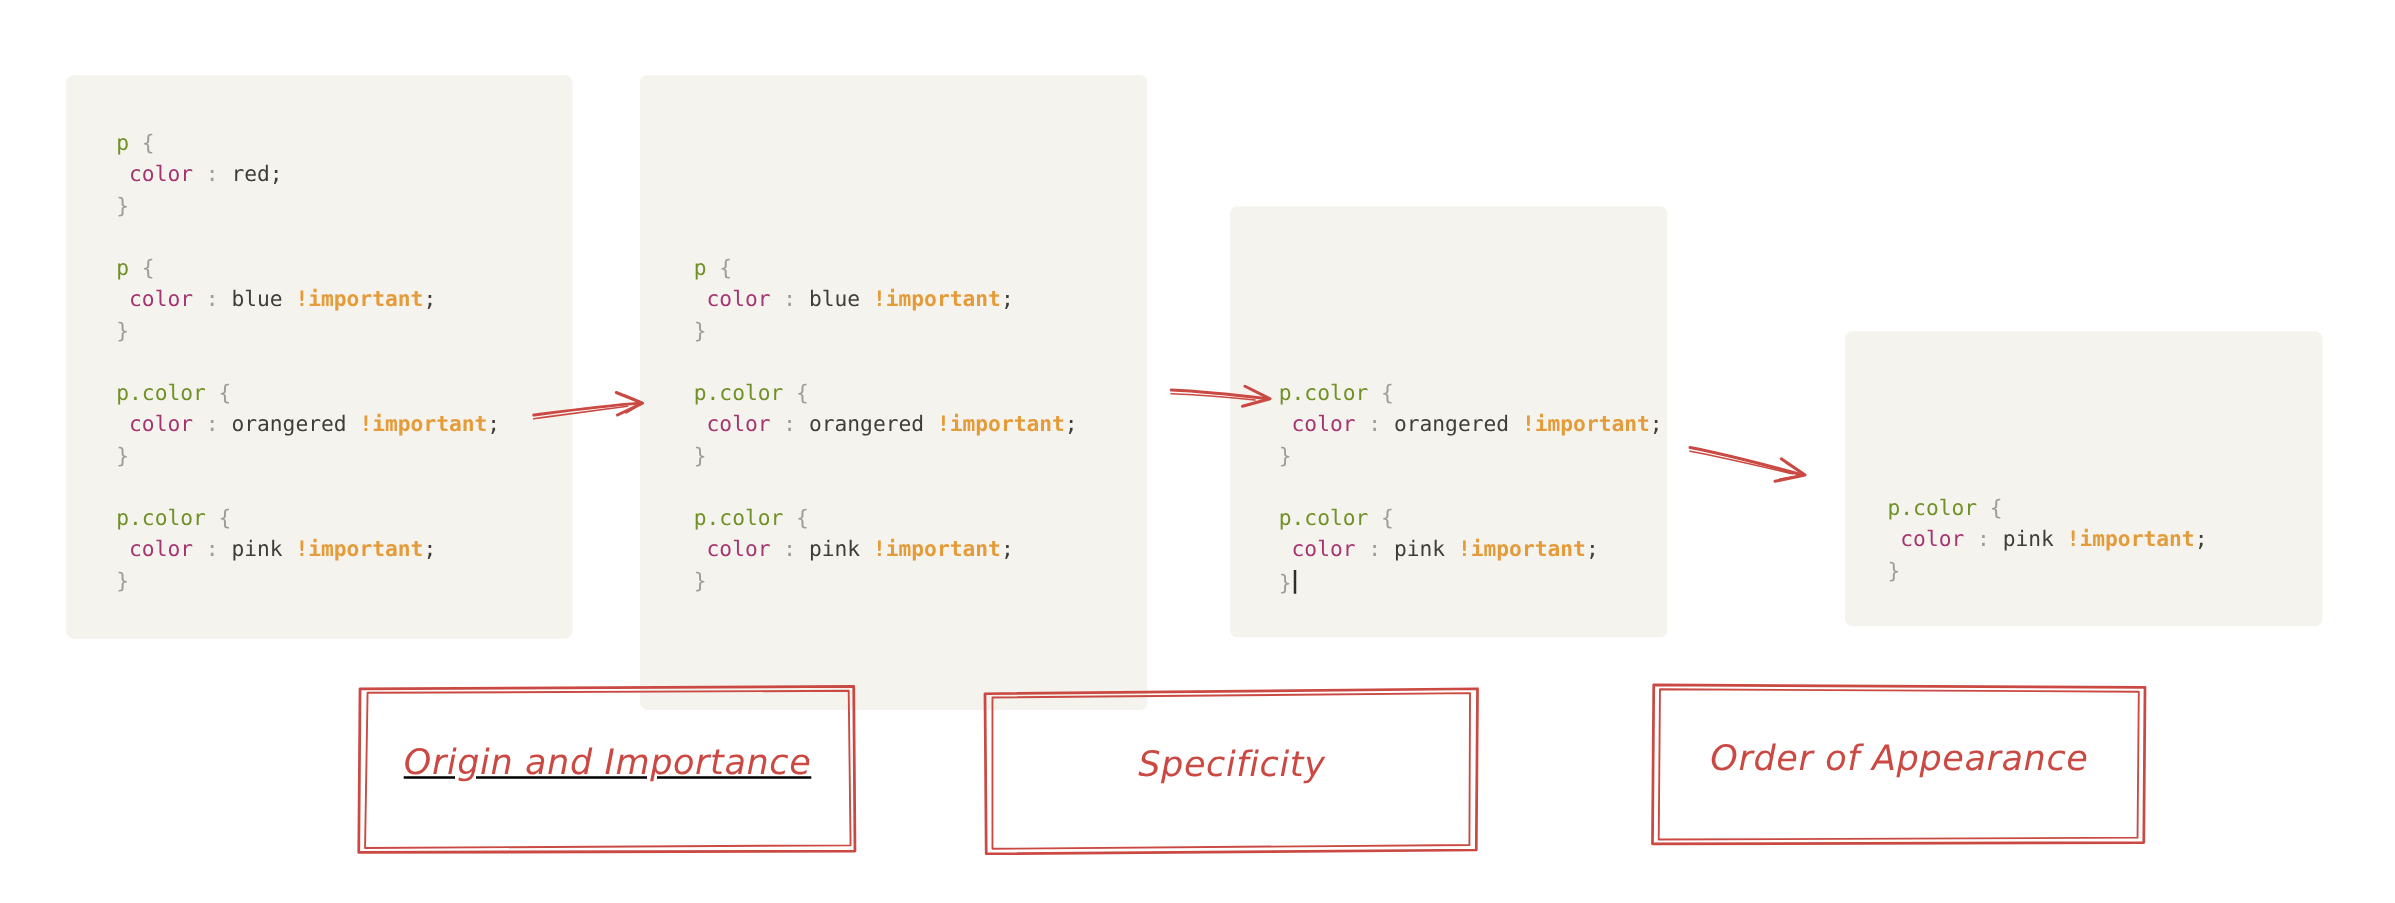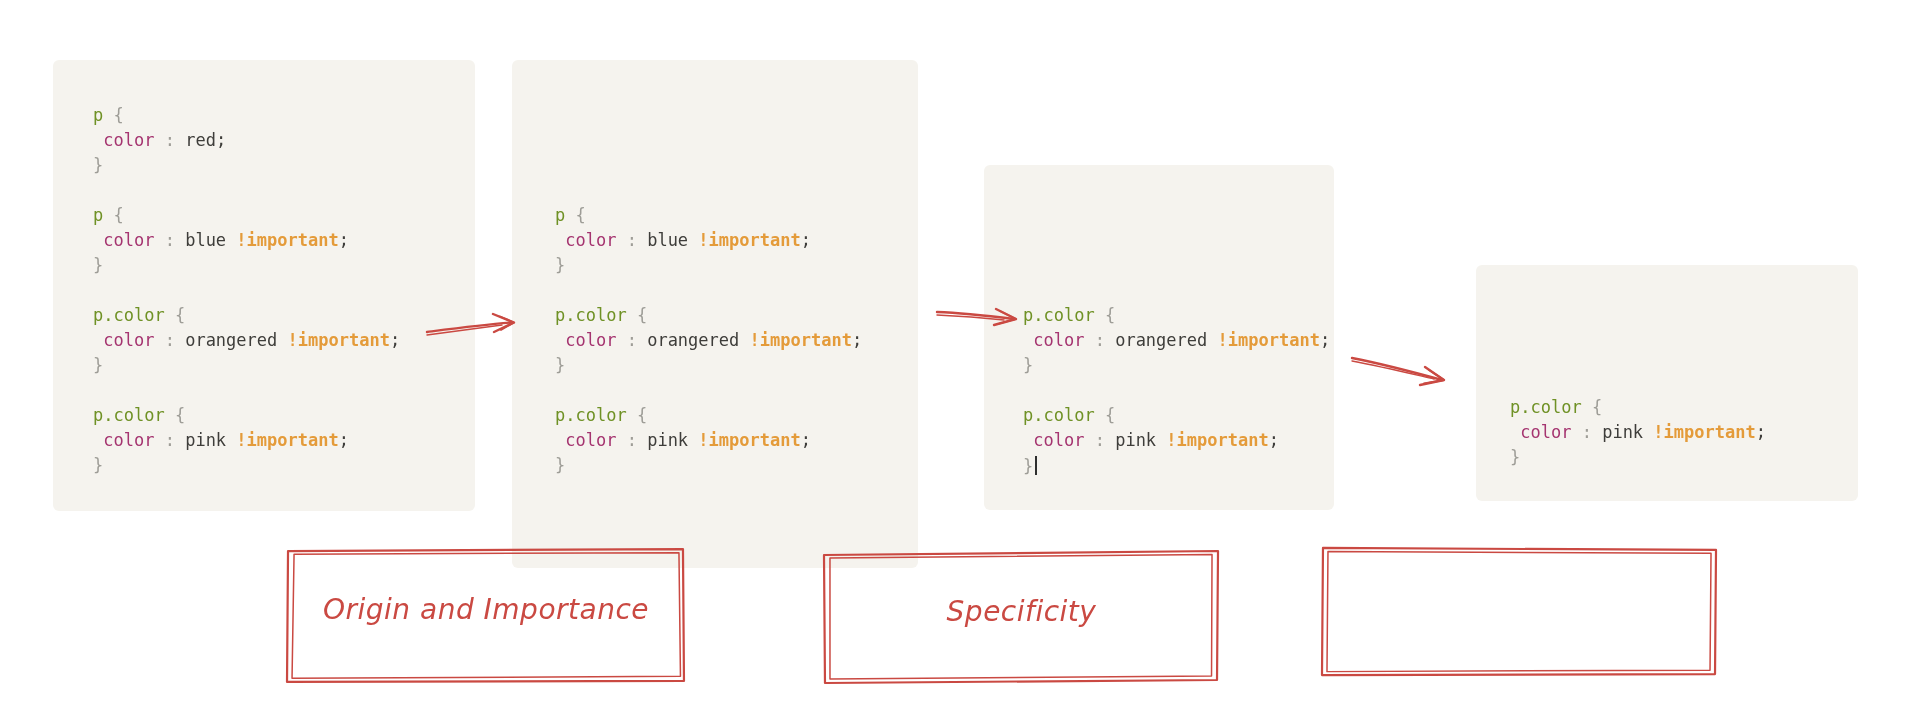--- a/index.html
+++ b/index.html
@@ -7,21 +7,21 @@
     width:1916px;height:722px;position:relative;overflow:hidden;
     background:#ffffff;
     font-family:"DejaVu Sans",sans-serif;
   }
   
   .panel{
     position:absolute;
     background:var(--panel-bg,#f5f3ee);
     border-radius:6px;
   }
-  .panel-1{left:53px;top:60px;width:405px;height:451px;padding-left:17px;}
+  .panel-1{left:53px;top:60px;width:405px;height:451px;}
   .panel-2{left:512px;top:60px;width:406px;height:508px;}
   .panel-3{left:984px;top:165px;width:350px;height:345px;}
   .panel-4{left:1476px;top:265px;width:382px;height:236px;}
 
   pre.code{
     position:absolute;margin:0;
     font-family:"DejaVu Sans Mono",monospace;
     font-size:17px;line-height:25px;
     white-space:pre;color:var(--value-color,#3e3d3a);
   }
@@ -44,22 +44,22 @@
   .arrow{position:absolute;overflow:visible;}
   .arrow-1{left:424px;top:312px;}
   .arrow-2{left:934px;top:303px;}
   .arrow-3{left:1348px;top:350px;}
   .ink{stroke:var(--annotation-red,#ca4942);fill:none;stroke-linecap:round;stroke-linejoin:round;}
 
   
   .sketch-box{
     position:absolute;display:flex;align-items:center;justify-content:center;
   }
-  .sketch-box-1{left:283px;top:545px;width:406px;height:141px;}
-  .sketch-box-2{left:820px;top:548px;width:403px;height:138px;}
+  .sketch-box-1{left:283px;top:545px;width:406px;height:141px;text-decoration:underline;}
+  .sketch-box-2{left:784px;top:548px;width:403px;height:138px;}
   .sketch-box-3{left:1318px;top:544px;width:403px;height:136px;}
   .sketch-box svg{position:absolute;left:0;top:0;width:100%;height:100%;}
   .sketch-label{
     position:relative;
     color:var(--annotation-red,#ca4942);
     font-family:"DejaVu Sans",sans-serif;
     font-style:italic;font-size:28px;letter-spacing:0.5px;
     transform:translateY(-6px);
   }
 </style>
@@ -142,13 +142,14 @@
     <path class="ink" stroke-width="2.2" d="M4,7 L399,3 L398,132 L5,135 Z"></path>
     <path class="ink" stroke-width="1.5" d="M10,10 L393,6.5 L392.5,128 L10,131 Z"></path>
   </svg>
   <span class="sketch-label">Specificity</span>
 </div>
 <div class="sketch-box sketch-box-3">
   <svg viewBox="0 0 404 138" preserveAspectRatio="none">
     <path class="ink" stroke-width="2.2" d="M5,4 L399,6 L398,132 L4,133 Z"></path>
     <path class="ink" stroke-width="1.5" d="M10,7.5 L394,9.5 L393,128 L9,129.5 Z"></path>
   </svg>
+  <span class="sketch-label">Order of Appearance</span>
 </div>
 
 </body></html>

